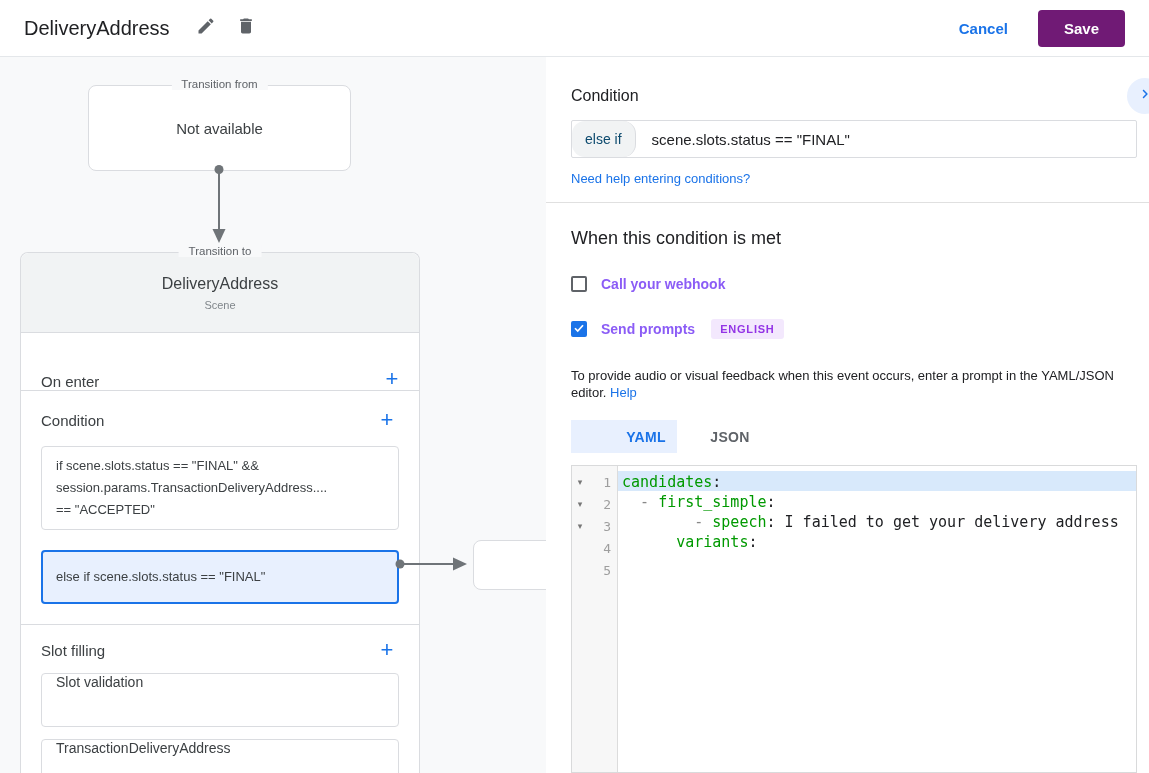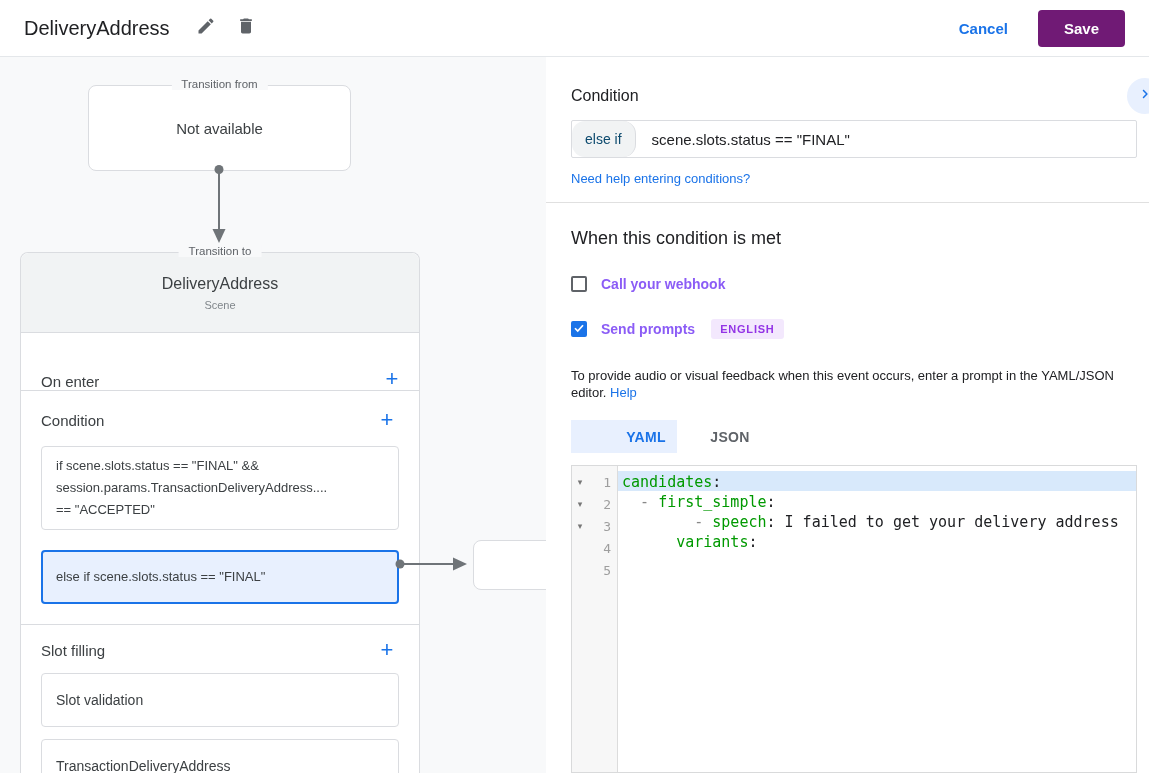--- a/index.html
+++ b/index.html
@@ -34,21 +34,21 @@
   .card-sub { font-size:11px; color:#80868b; margin-top:6px; }
   .on-enter-row { height:58px; display:flex; align-items:flex-end; justify-content:space-between; padding:0 15px 0 20px; border-bottom:1px solid #dadce0; }
   .row-label { font-size:15px; color:#3c4043; }
   .plus { color:#1a73e8; font-size:22px; width:24px; text-align:center; line-height:1; cursor:pointer; }
   .section { padding:18px 20px 20px; border-bottom:1px solid #dadce0; }
   .section:last-child { border-bottom:none; }
   .section-head { display:flex; align-items:center; justify-content:space-between; padding-right:0px; }
   .cond-box { margin-top:15px; border:1px solid #dadce0; border-radius:4px; padding:8px 14px; font-size:13px; color:#3c4043; line-height:22px; background:#fff; cursor:pointer; }
   .cond-box.selected { background:#e8f0fe; border:2px solid #1a73e8; padding:14px 13px; margin-top:20px; }
   .slot-section { padding:14px 20px 20px; }
-  .slot-box { margin-top:12px; border:1px solid #dadce0; border-radius:4px; height:54px; display:flex; align-items:center; padding:0 14px; font-size:14px; color:#3c4043; background:#fff; cursor:pointer; }
+  .slot-box { margin-top:12px; border:1px solid #dadce0; border-radius:4px; height:54px; display:flex; padding:0 14px; font-size:14px; color:#3c4043; background:#fff; cursor:pointer; }
 
   
   .chevron-btn { position:absolute; top:21px; right:-14px; width:36px; height:36px; border-radius:50%; background:#e8f0fe; display:flex; align-items:center; justify-content:center; cursor:pointer; }
   .panel-heading { margin-top:30px; font-size:16px; color:#202124; }
   .cond-row { margin-top:15px; display:flex; border:1px solid #dadce0; border-radius:2px; height:38px; background:#fff; }
   .cond-prefix { background:#f1f3f4; border-right:1px solid #dadce0; display:flex; align-items:center; padding:0 13px; font-size:14px; color:#0c4a6e;border-radius:13px; }
   .cond-value { flex:1; display:flex; align-items:center; padding:0 16px; font-size:15px; color:#202124; }
   .help-link { margin-top:13px; font-size:13px; color:#1a73e8; cursor:pointer; width:max-content; }
   .panel-divider { margin:16px -12px 0 -25px; border-top:1px solid #e0e0e0; }
   .when-heading { margin-top:25px; font-size:18px; color:#202124; font-weight:normal; }

